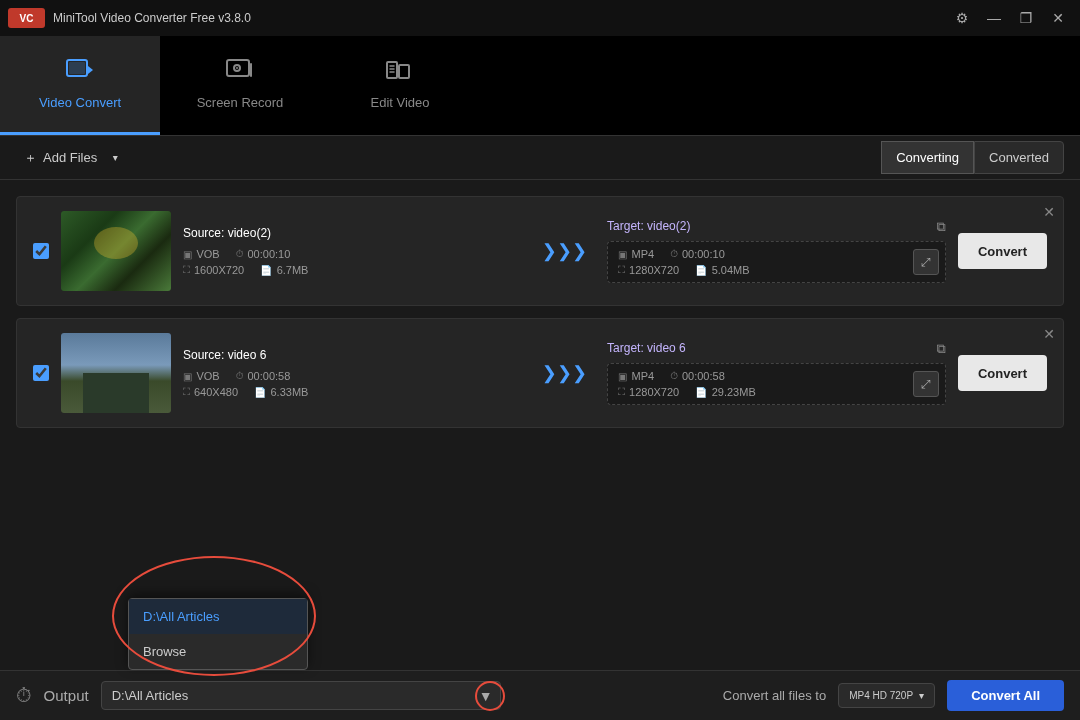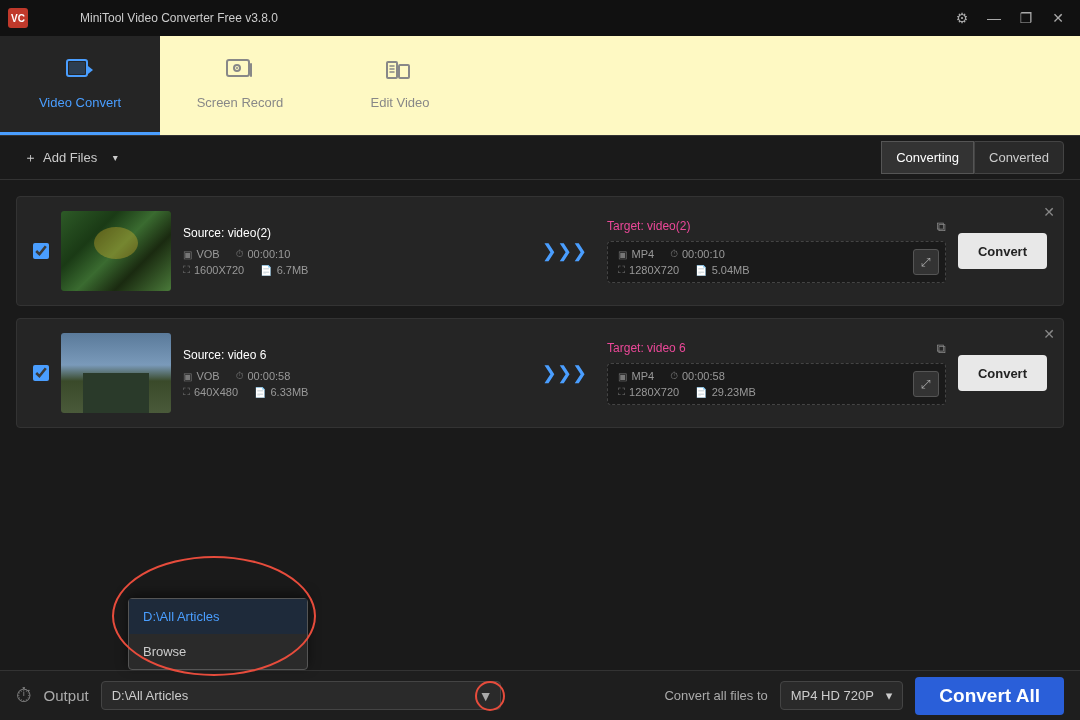--- a/index.html
+++ b/index.html
@@ -23,45 +23,45 @@
       padding: 0 8px;
       justify-content: space-between;
       user-select: none;
     }
     .titlebar-left {
       display: flex;
       align-items: center;
       gap: 8px;
     }
     .app-logo {
-      width: 20px; height: 20px;
+      width: 37px; height: 20px;
       background: #c0392b;
       border-radius: 3px;
       display: flex; align-items: center; justify-content: center;
       color: white; font-weight: bold; font-size: 10px;
     }
-    .titlebar-title { color: #ccc; font-size: 12px; margin-left: 44px; }
+    .titlebar-title { color: #ccc; font-size: 12px; }
     .titlebar-controls {
       display: flex; gap: 4px;
     }
     .titlebar-btn {
       width: 28px; height: 28px;
       background: transparent;
       border: none;
       color: #aaa;
       cursor: pointer;
       display: flex; align-items: center; justify-content: center;
       font-size: 14px;
       border-radius: 3px;
     }
 
     
     .nav-tabs {
       display: flex;
-      background: #fef9c3;
+      background: #000000;
       height: 100px;
       align-items: center;
       border-bottom: 1px solid #333;
     }
     .nav-tab {
       display: flex;
       flex-direction: column;
       align-items: center;
       justify-content: center;
       width: 160px;
@@ -228,21 +228,21 @@
       flex: 1;
       display: flex;
       flex-direction: column;
       gap: 6px;
     }
     .target-header {
       display: flex;
       align-items: center;
       justify-content: space-between;
     }
-    .target-title { color: #ec4899; font-size: 12px; margin-bottom: 2px; }
+    .target-title { color: #c4b5fd; font-size: 12px; margin-bottom: 2px; }
     .edit-icon {
       color: #888;
       cursor: pointer;
       font-size: 13px;
     }
     .target-meta {
       background: #1a1a1a;
       border: 1px dashed #444;
       border-radius: 4px;
       padding: 6px 10px;
@@ -346,34 +346,34 @@
       pointer-events: none;
     }
 
     .convert-all-label { color: #aaa; font-size: 13px; white-space: nowrap; margin-left: auto; }
     .convert-all-format {
       background: #2a2a2a;
       border: 1px solid #444;
       border-radius: 4px;
       color: #ccc;
       padding: 6px 10px;
-      font-size: 13px;
-      display: flex;
-      align-items: center;
-      gap: 12px;
+      font-size: 10px;
+      display: flex;
+      align-items: center;
+      gap: 6px;
       cursor: pointer;
     }
     .convert-all-btn {
       background: #2a5fd9;
       color: #fff;
       border: none;
       border-radius: 4px;
       padding: 8px 24px;
       cursor: pointer;
-      font-size: 19px;
+      font-size: 13px;
       font-weight: 600;
     }
 
     
     .dropdown-popup {
       position: absolute;
       bottom: 50px;
       left: 128px;
       background: #2a2a2a;
       border: 1px solid #555;

